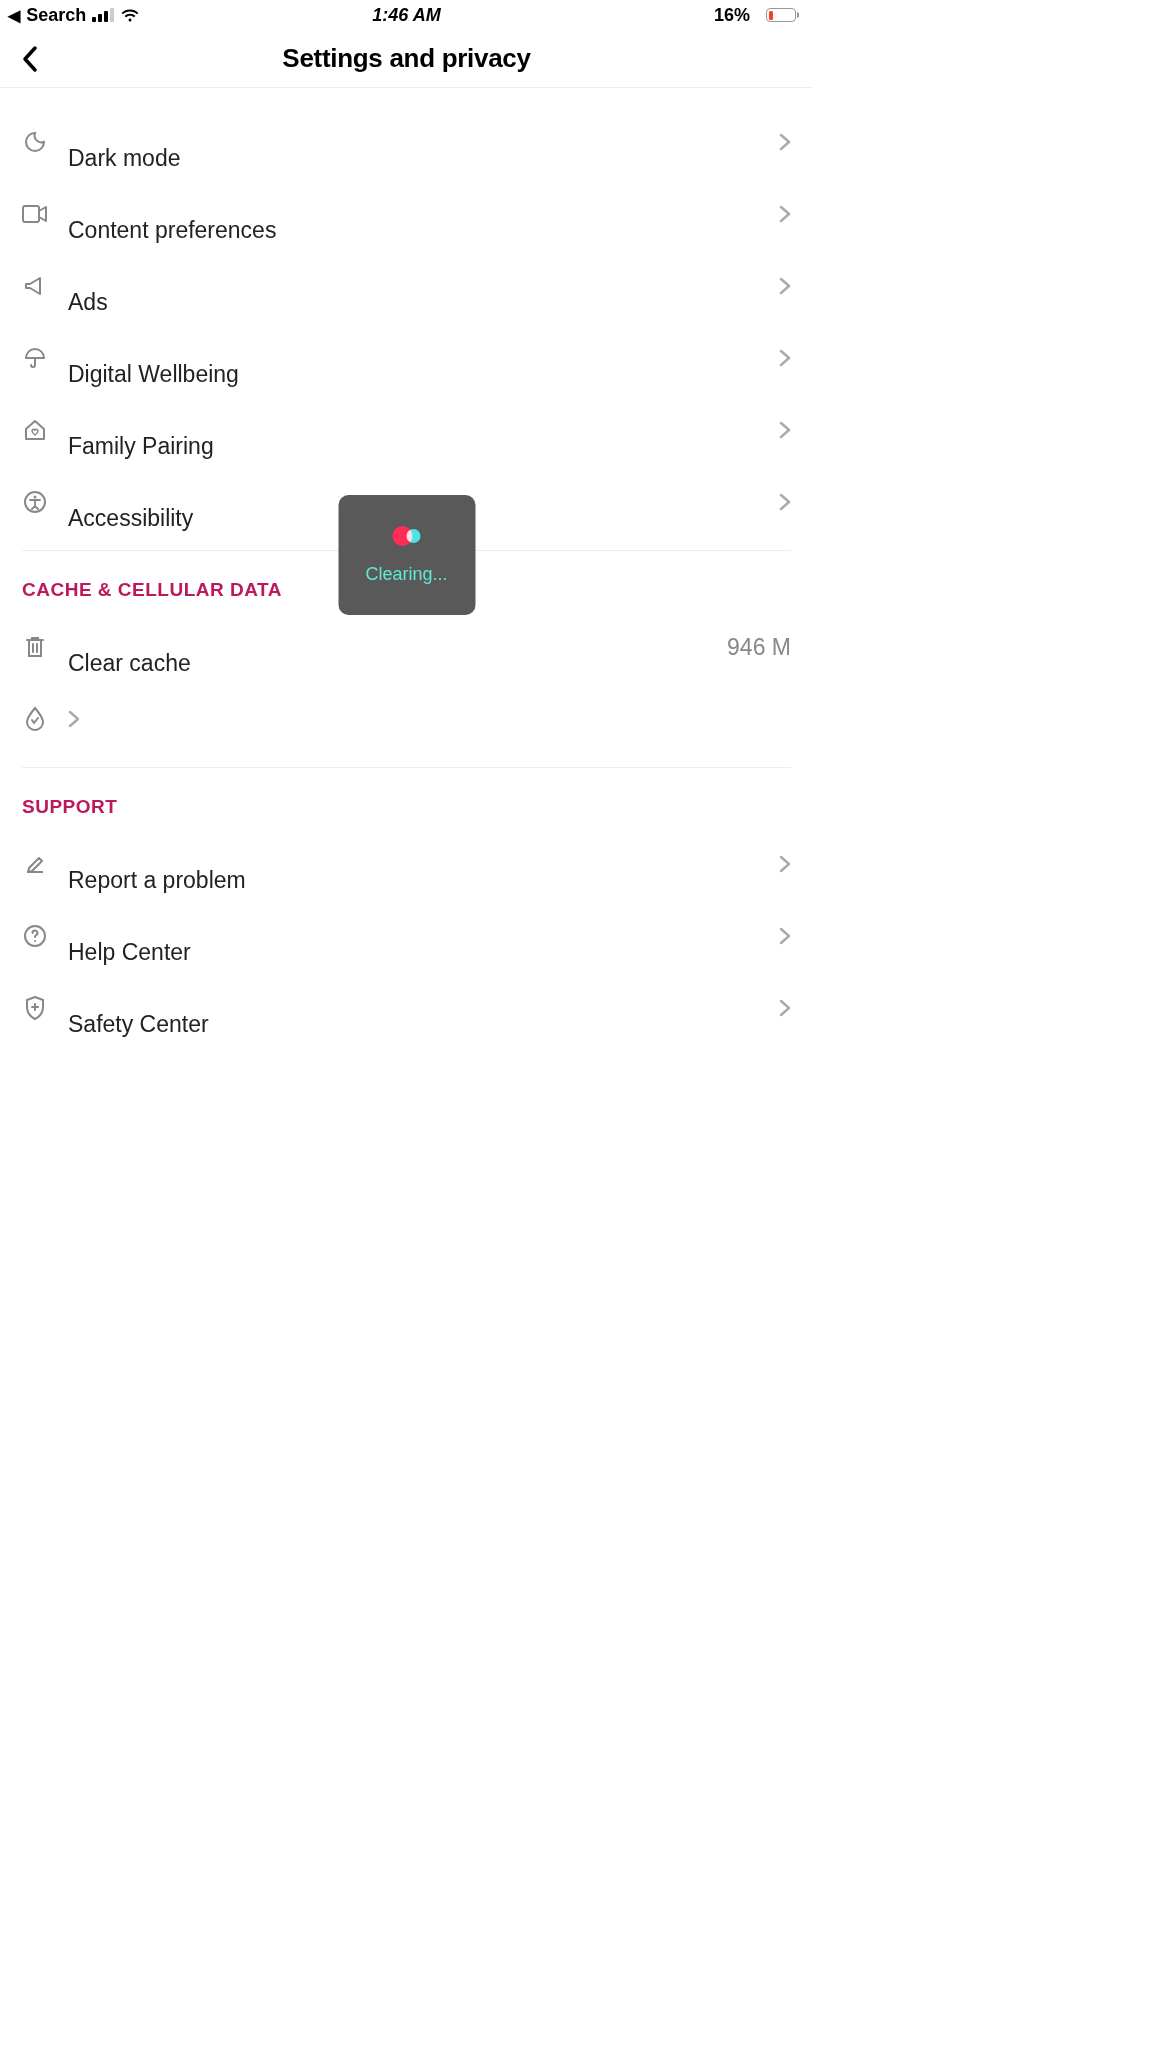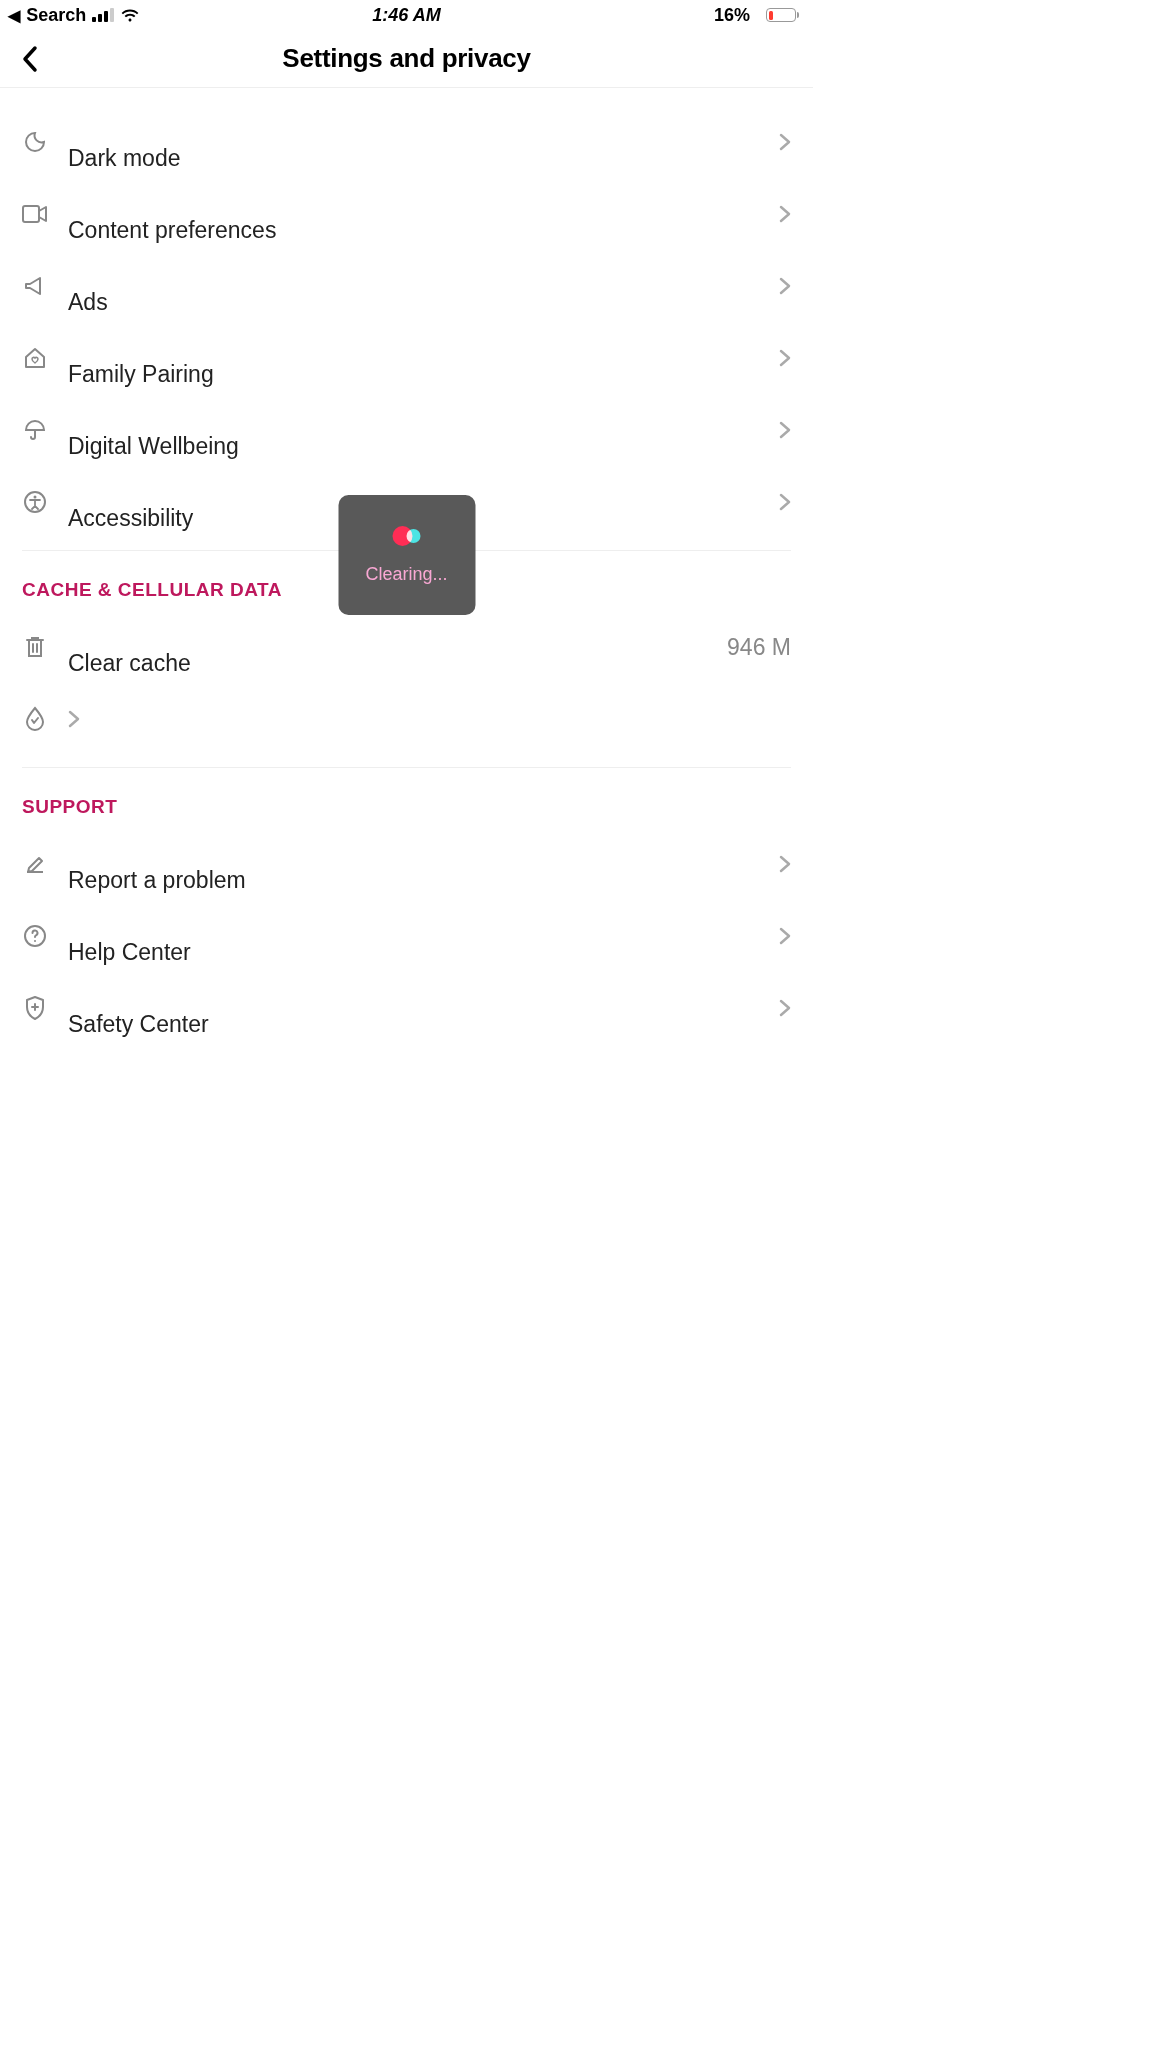--- a/index.html
+++ b/index.html
@@ -181,21 +181,21 @@
       position: absolute;
       right: 0;
       top: 3px;
       width: 14px;
       height: 14px;
       background: #00d8d8;
       border-radius: 50%;
       mix-blend-mode: screen;
     }
     .overlay-text {
-      color: #f9a8d4;
+      color: #5eead4;
       font-size: 18px;
       font-weight: 500;
     }
     .first-section {
       padding-top: 18px;
     }
   </style>
 </head>
 <body>
 
@@ -273,38 +273,38 @@
     <span class="label">Ads</span>
     <span class="chevron">
         <svg width="12" height="18" viewBox="0 0 12 18">
           <path d="M2 2l8 7-8 7" stroke="#aaa" stroke-width="2.5" fill="none" stroke-linecap="round" stroke-linejoin="round"></path>
         </svg>
       </span>
   </div>
   <div class="settings-item">
     <span class="icon-slot">
       <svg width="24" height="24" viewBox="0 0 24 24" fill="none">
+          <path d="M12 3a9 9 0 0 1 9 9H3a9 9 0 0 1 9-9zm0 9v7a2 2 0 0 1-4 0" stroke="#888" stroke-width="2" stroke-linecap="round"></path>
+        </svg>
+    </span>
+    <span class="label">Digital Wellbeing</span>
+    <span class="chevron">
+        <svg width="12" height="18" viewBox="0 0 12 18">
+          <path d="M2 2l8 7-8 7" stroke="#aaa" stroke-width="2.5" fill="none" stroke-linecap="round" stroke-linejoin="round"></path>
+        </svg>
+      </span>
+  </div>
+  <div class="settings-item">
+    <span class="icon-slot">
+      <svg width="24" height="24" viewBox="0 0 24 24" fill="none">
           <path d="M3 11l9-8 9 8v10H3V11z" stroke="#888" stroke-width="2" stroke-linejoin="round"></path>
           <path d="M12 17s-3-2-3-4a1.7 1.7 0 0 1 3-1 1.7 1.7 0 0 1 3 1c0 2-3 4-3 4z" stroke="#888" stroke-width="1.5"></path>
         </svg>
     </span>
     <span class="label">Family Pairing</span>
-    <span class="chevron">
-        <svg width="12" height="18" viewBox="0 0 12 18">
-          <path d="M2 2l8 7-8 7" stroke="#aaa" stroke-width="2.5" fill="none" stroke-linecap="round" stroke-linejoin="round"></path>
-        </svg>
-      </span>
-  </div>
-  <div class="settings-item">
-    <span class="icon-slot">
-      <svg width="24" height="24" viewBox="0 0 24 24" fill="none">
-          <path d="M12 3a9 9 0 0 1 9 9H3a9 9 0 0 1 9-9zm0 9v7a2 2 0 0 1-4 0" stroke="#888" stroke-width="2" stroke-linecap="round"></path>
-        </svg>
-    </span>
-    <span class="label">Digital Wellbeing</span>
     <span class="chevron">
         <svg width="12" height="18" viewBox="0 0 12 18">
           <path d="M2 2l8 7-8 7" stroke="#aaa" stroke-width="2.5" fill="none" stroke-linecap="round" stroke-linejoin="round"></path>
         </svg>
       </span>
   </div>
   <div class="settings-item">
     <span class="icon-slot">
       <svg width="24" height="24" viewBox="0 0 24 24" fill="none">
           <circle cx="12" cy="12" r="10" stroke="#888" stroke-width="2"></circle>

